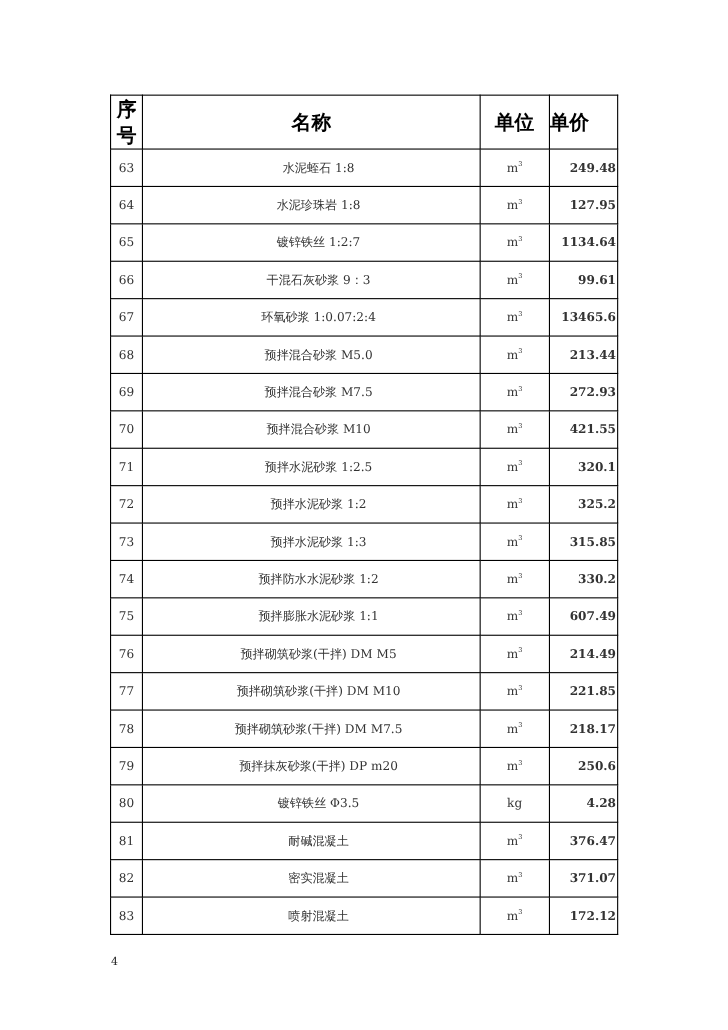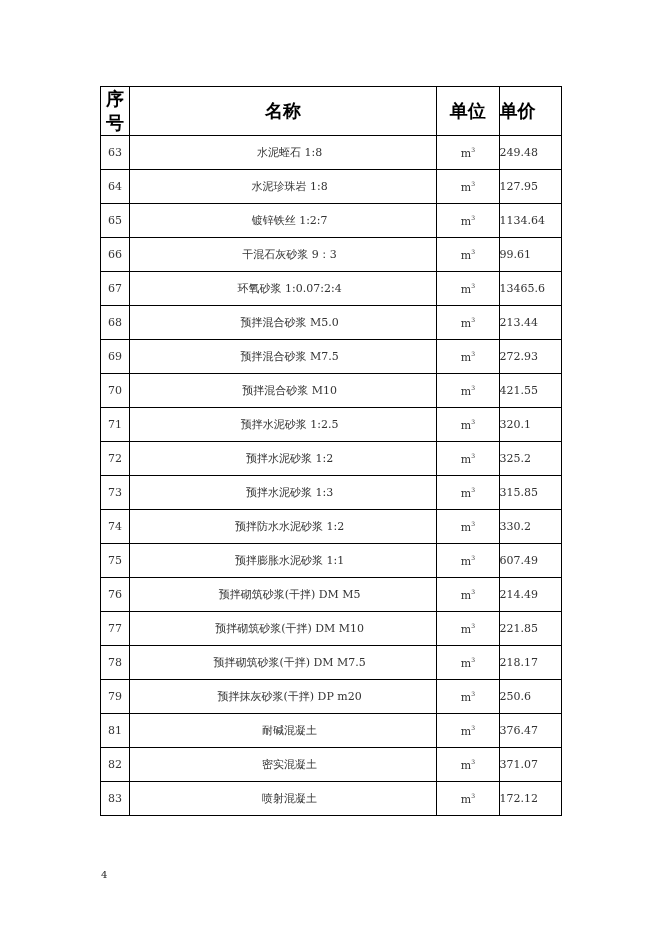--- a/index.html
+++ b/index.html
@@ -4,21 +4,21 @@
   <style>
     html, body { margin: 0; padding: 0; background: #ffffff; }
     body { width: 662px; height: 936px; position: relative; overflow: hidden; font-family: "DejaVu Serif", "Liberation Serif", serif; color: #222; }
     .page-table { position: absolute; left: 100px; top: 86px; width: 462px; border-collapse: collapse; table-layout: fixed; }
     .page-table td, .page-table th { border: 1px solid #000; padding: 0; box-sizing: border-box; }
     .page-table th { height: 37px; font-family: "DejaVu Sans", "Liberation Sans", sans-serif; font-weight: bold; font-size: 18px; color: #000; text-align: center; }
     .page-table td { height: 34px; font-size: 11px; color: #333; }
     .c-no { width: 28px; text-align: center; }
     .c-name { width: 295px; text-align: center; padding-left: 13px !important; }
     .c-unit { width: 60px; text-align: center; }
-    .c-price { width: 60px; text-align: left; padding-right: 1px !important; }
+    .c-price { width: 60px; text-align: right; padding-right: 1px !important; font-weight: bold; }
     .unit sup { font-size: 6px; vertical-align: 5px; }
     .page-num { position: absolute; left: 101px; top: 869px; font-size: 10px; color: #222; }
   </style>
 </head>
 <body>
 
 <table class="page-table">
   <thead>
     <tr>
       <th class="c-no">序号</th>
@@ -124,20 +124,26 @@
         <td class="c-unit unit">m<sup>3</sup></td>
         <td class="c-price">218.17</td>
       </tr>
       <tr>
         <td class="c-no">79</td>
         <td class="c-name">预拌抹灰砂浆(干拌) DP m20</td>
         <td class="c-unit unit">m<sup>3</sup></td>
         <td class="c-price">250.6</td>
       </tr>
       <tr>
+        <td class="c-no">80</td>
+        <td class="c-name">镀锌铁丝 Φ3.5</td>
+        <td class="c-unit unit">kg</td>
+        <td class="c-price">4.28</td>
+      </tr>
+      <tr>
         <td class="c-no">81</td>
         <td class="c-name">耐碱混凝土</td>
         <td class="c-unit unit">m<sup>3</sup></td>
         <td class="c-price">376.47</td>
       </tr>
       <tr>
         <td class="c-no">82</td>
         <td class="c-name">密实混凝土</td>
         <td class="c-unit unit">m<sup>3</sup></td>
         <td class="c-price">371.07</td>

